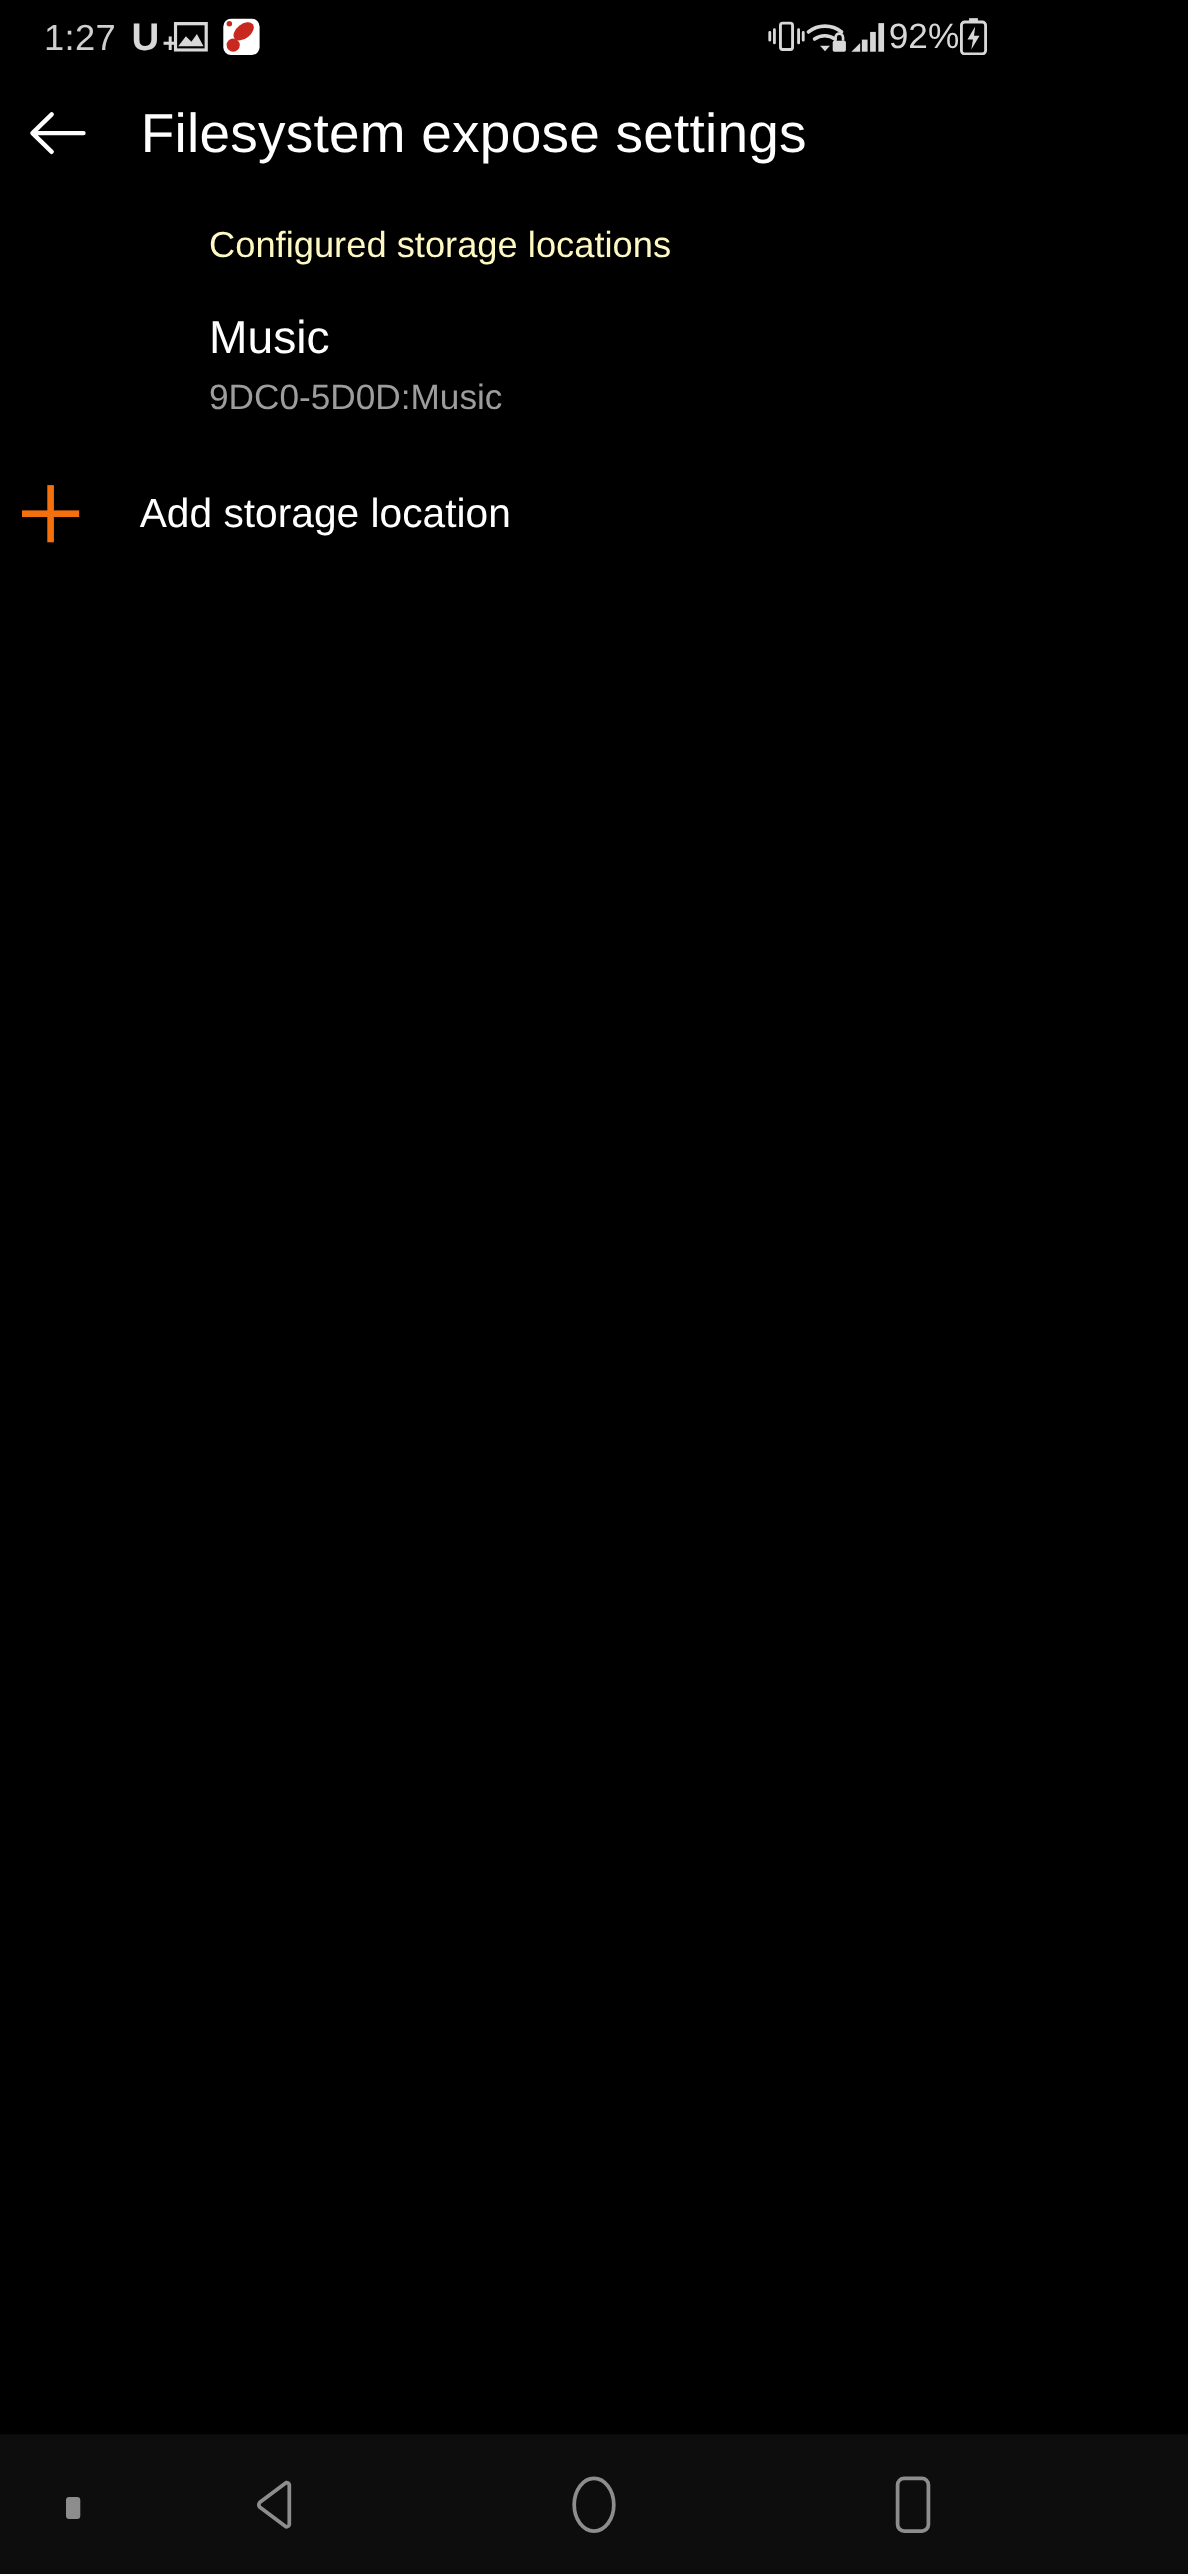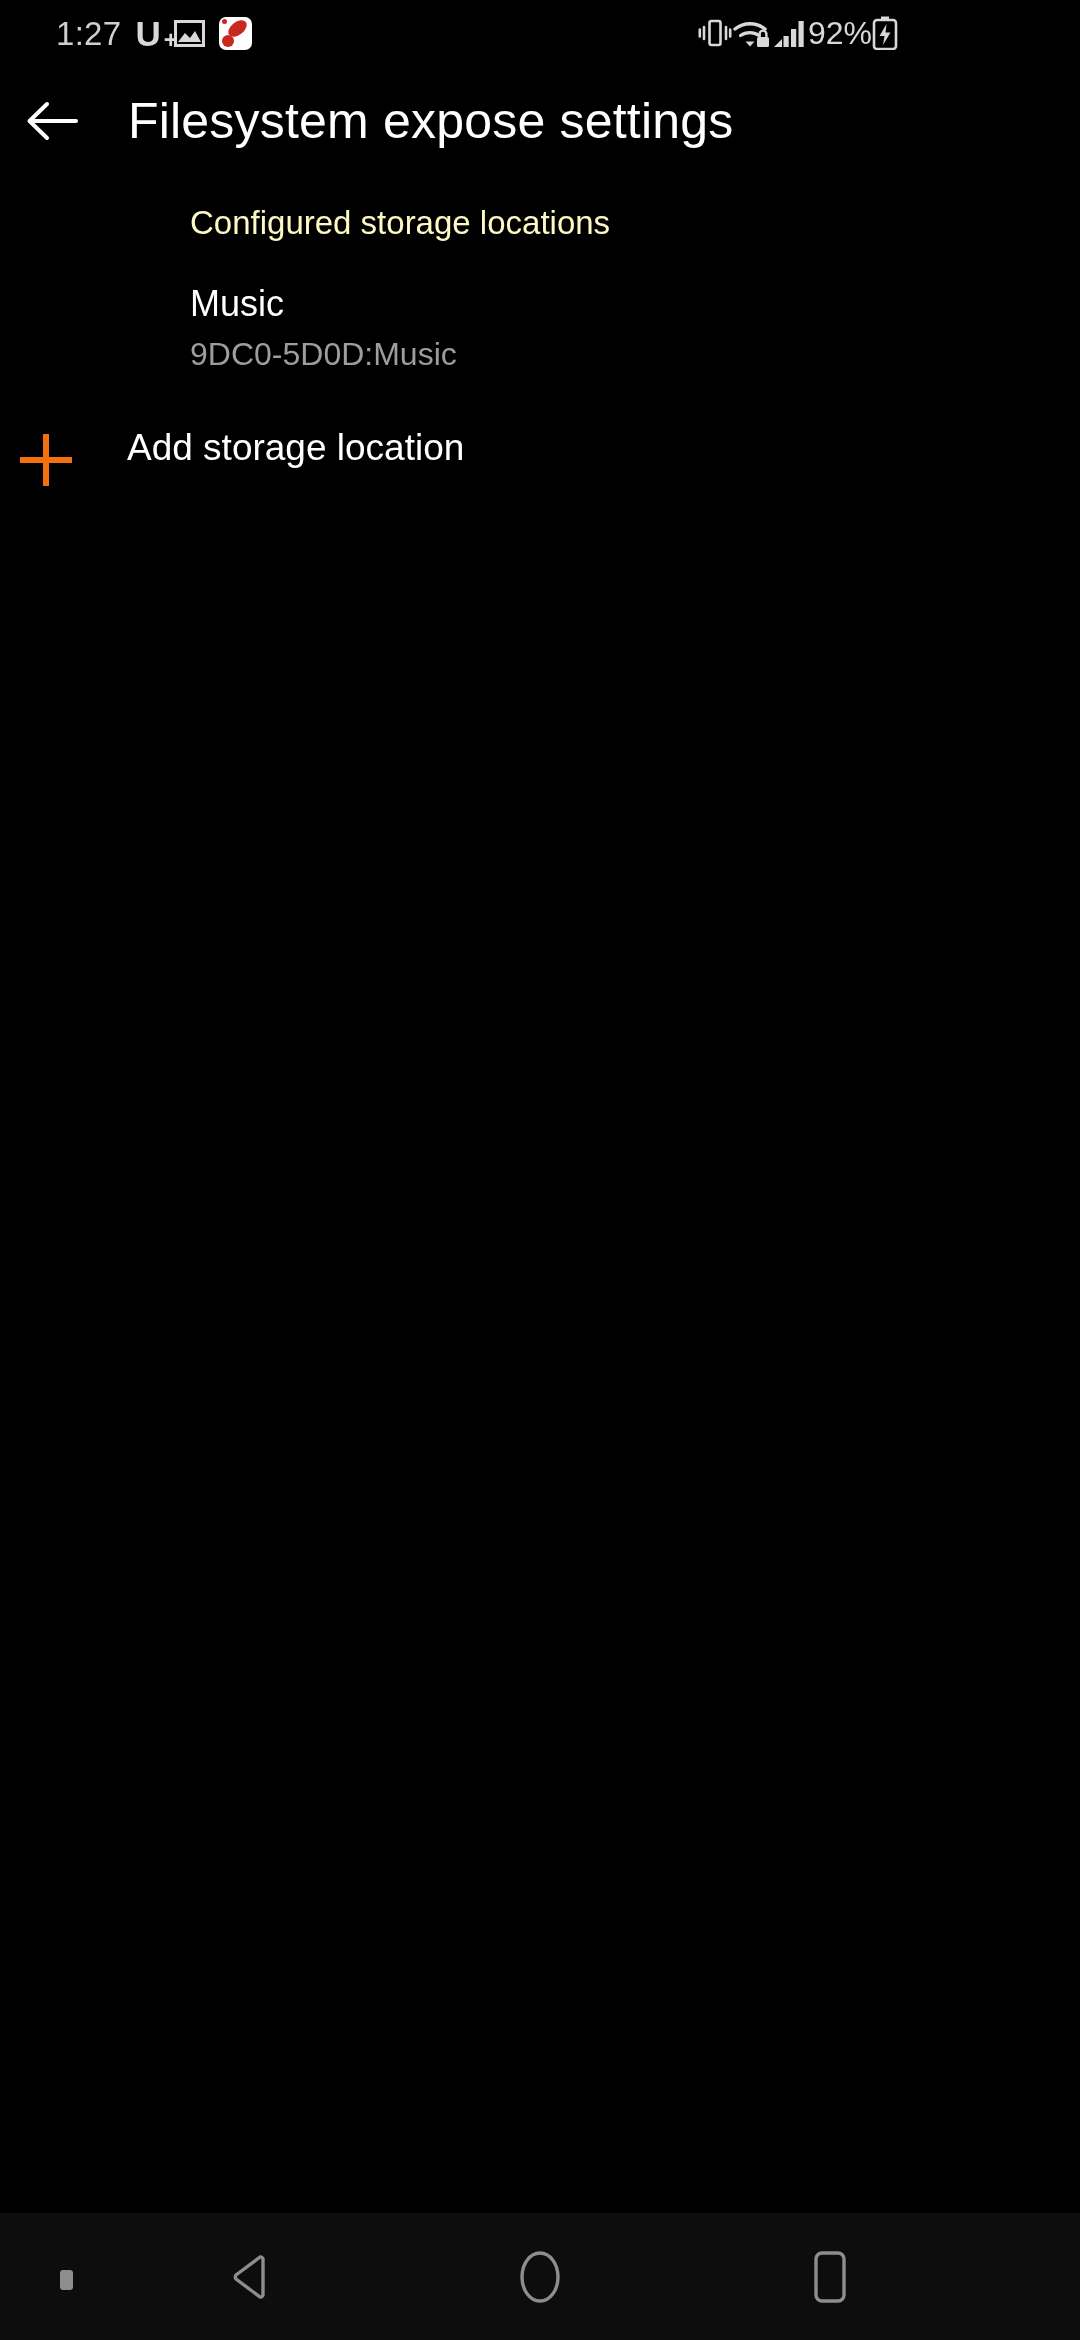--- a/index.html
+++ b/index.html
@@ -8,21 +8,21 @@
     background:#000;
     font-family:"Liberation Sans", sans-serif;
     overflow:hidden;
   }
   .screen { position:relative; width:1080px; height:2340px; background:#000; }
 
   
   .status-bar {
     position:absolute; top:0; left:0; width:924px; height:66px;
     display:flex; align-items:center; justify-content:space-between;
-    padding:0 26px 0 56px;
+    padding:0 26px 0 40px;
   }
   .status-left { display:flex; align-items:center; gap:14px; }
   .status-clock {
     color:#cfcfcf; font-size:33px; letter-spacing:0.3px; line-height:1;
   }
   .uplus {
     color:#d8d8d8; font-weight:bold; font-size:35px; line-height:1;
     position:relative; padding-right:17px; display:inline-block;
   }
   .uplus sup { position:absolute; top:-5px; right:0; font-size:24px; font-weight:bold; }
@@ -61,29 +61,29 @@
 
   .section-header {
     color:#fef9c3; font-size:33px; line-height:1;
     padding:30px 0 0 190px; white-space:nowrap;
   }
 
   .list-item {
     padding:44px 0 0 190px;
   }
   .list-item .title {
-    color:#ffffff; font-size:36px; line-height:1.15; white-space:nowrap;
+    color:#ffffff; font-size:42px; line-height:1.15; white-space:nowrap;
   }
   .list-item .subtitle {
     color:#9d9d9d; font-size:32px; line-height:1.15; margin-top:12px;
     white-space:nowrap;
   }
 
   .add-row {
-    display:flex; align-items:flex-start; padding-top:56px;
+    display:flex; align-items:center; padding-top:56px;
   }
   .plus-icon {
     width:104px; height:60px; position:relative; flex:0 0 auto;
   }
   .plus-icon .h, .plus-icon .v { position:absolute; background:#f4700c; }
   .plus-icon .h { left:20px; top:28px; width:52px; height:6px; }
   .plus-icon .v { left:43px; top:5px; width:6px; height:52px; }
   .add-row .label {
     color:#ffffff; font-size:37px; line-height:1;
     margin-left:23px; white-space:nowrap;

